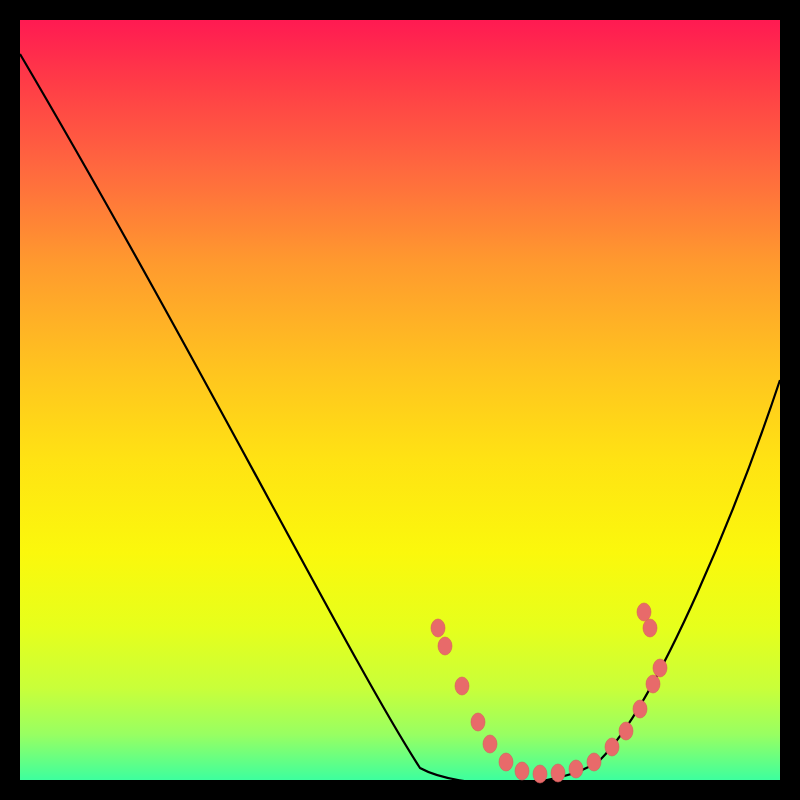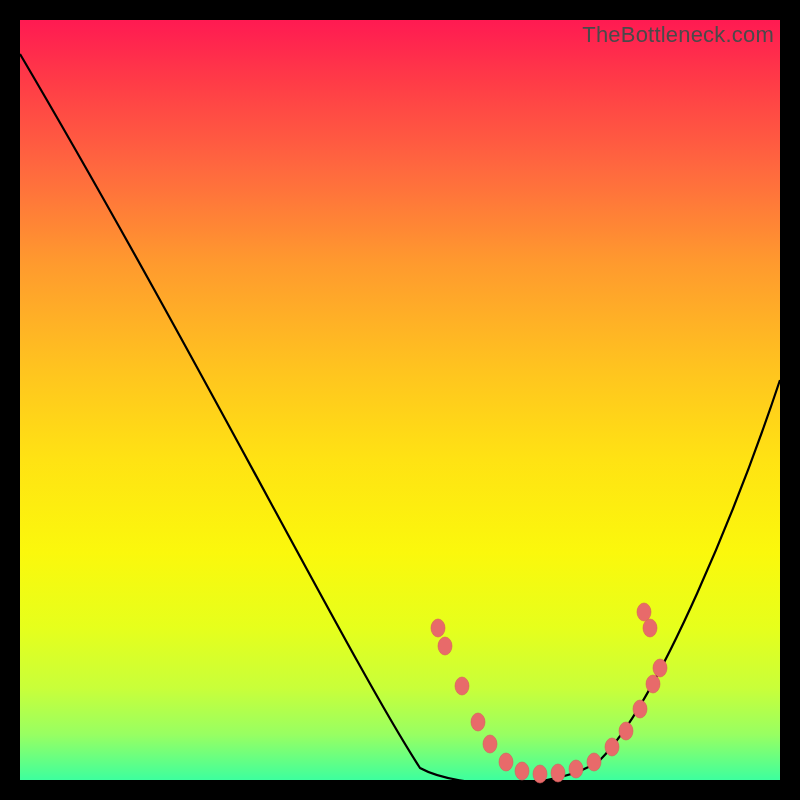--- a/index.html
+++ b/index.html
@@ -45,21 +45,20 @@
     top: 0;
     width: 760px;
     height: 760px;
     overflow: visible;
   }
 </style>
 </head>
 <body>
 
 <div class="frame">
-  <div class="watermark">TheBottleneck.com</div>
 
   <svg class="curve" viewBox="0 0 760 760" preserveAspectRatio="none">
     <path fill="none" stroke="#000" stroke-width="2.2" d="M 0 34 C 180 340, 330 640, 400 748 C 440 770, 540 770, 580 740 C 640 680, 720 480, 760 360"></path>
     <g id="dots">
         <ellipse cx="418" cy="608" rx="7" ry="9" fill="#e86a6a" stroke="#d95a5a" stroke-width="0.6"></ellipse>
         <ellipse cx="425" cy="626" rx="7" ry="9" fill="#e86a6a" stroke="#d95a5a" stroke-width="0.6"></ellipse>
         <ellipse cx="442" cy="666" rx="7" ry="9" fill="#e86a6a" stroke="#d95a5a" stroke-width="0.6"></ellipse>
         <ellipse cx="458" cy="702" rx="7" ry="9" fill="#e86a6a" stroke="#d95a5a" stroke-width="0.6"></ellipse>
         <ellipse cx="470" cy="724" rx="7" ry="9" fill="#e86a6a" stroke="#d95a5a" stroke-width="0.6"></ellipse>
         <ellipse cx="486" cy="742" rx="7" ry="9" fill="#e86a6a" stroke="#d95a5a" stroke-width="0.6"></ellipse>

